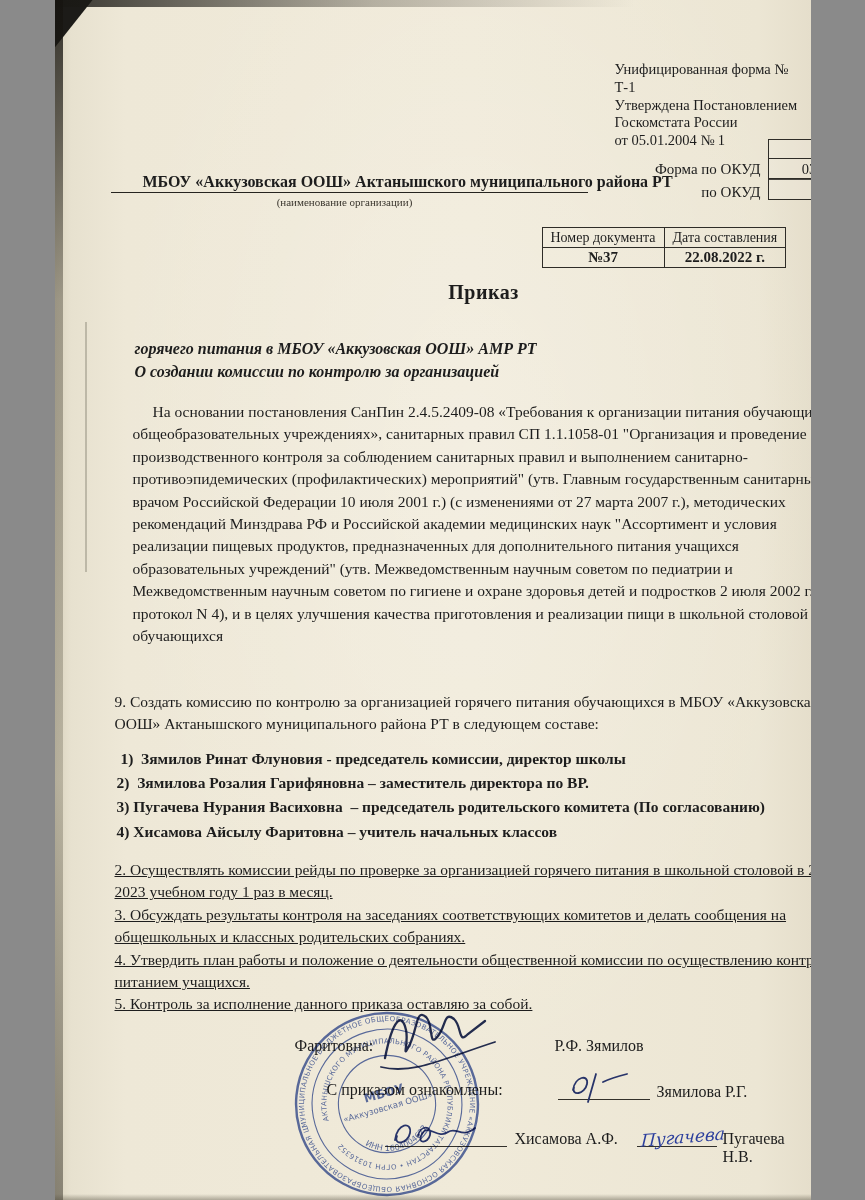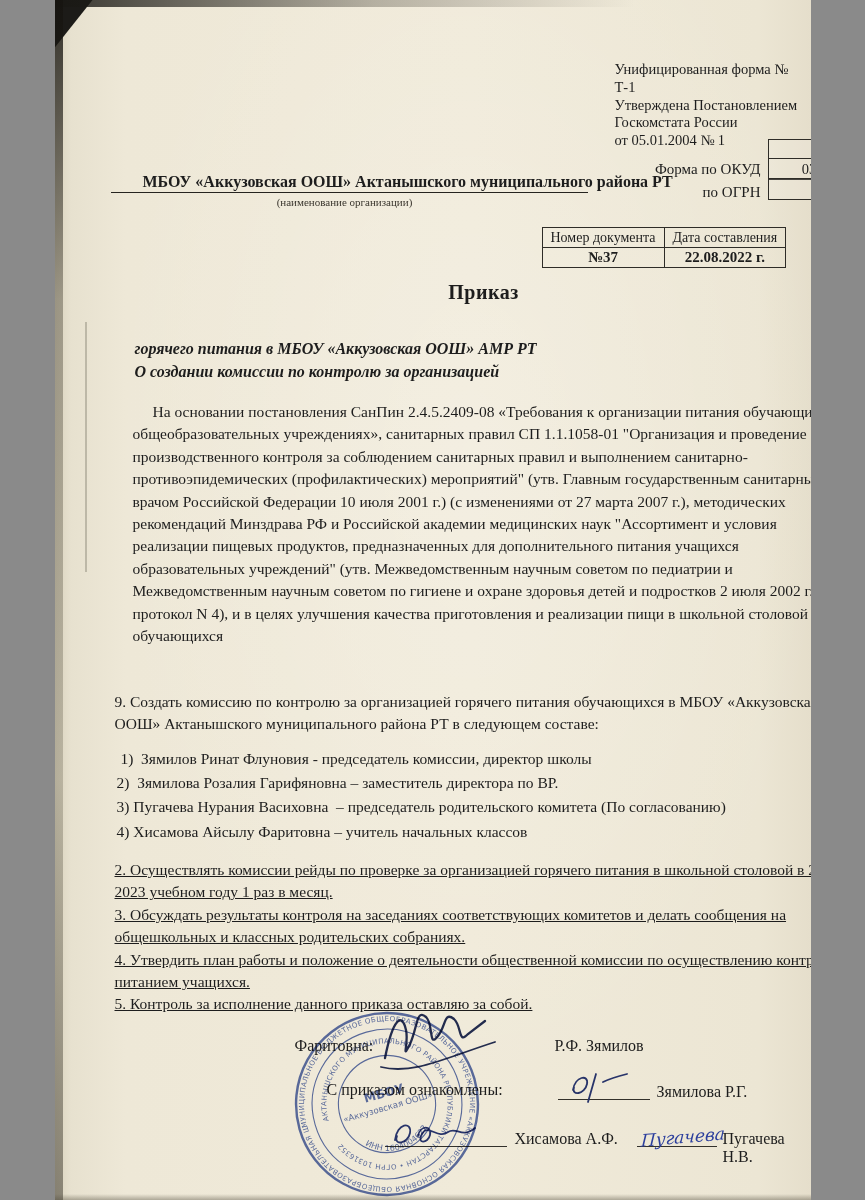--- a/index.html
+++ b/index.html
@@ -40,21 +40,21 @@
   .doc-table td { border:1.4px solid #2e2c27; text-align:center; font-size:14px; padding:1px 8px; height:20px; }
   .doc-table tr.vals td { font-weight:bold; font-size:15px; }
 
   
   .title { position:absolute; left:0; top:281px; width:858px; text-align:center; font-size:20px; font-weight:bold; letter-spacing:.5px; }
   .subject { position:absolute; left:80px; top:337px; font-size:16px; font-weight:bold; font-style:italic; line-height:23px; }
   .preamble { position:absolute; left:78px; top:401px; width:717px; font-size:15.5px; line-height:22.4px; text-indent:20px; text-align:left; }
   .order-heading { position:absolute; left:0; top:646px; width:858px; text-align:center; font-size:19px; font-weight:bold; letter-spacing:.6px; }
   .item1 { position:absolute; left:60px; top:691px; width:750px; font-size:15.5px; line-height:22.4px; }
   .members { position:absolute; left:62px; top:747px; width:750px; font-size:15.5px; line-height:24.2px; }
-  .member-line { white-space:pre-wrap; }
+  .member-line { white-space:pre-wrap;font-weight:bold; }
   .items { position:absolute; left:60px; top:859px; width:753px; font-size:15.5px; line-height:22.4px; }
   .items p { margin:0;text-decoration:underline; }
 
   
   .sig-label { position:absolute; font-size:16px; }
   .dir-label { left:240px; top:1037px; }
   .dir-name  { left:500px; top:1037px; }
   .ack-label { left:272px; top:1081px; }
   .ack1-name { left:602px; top:1083px; }
   .ack2-name { left:460px; top:1130px; }
@@ -89,21 +89,21 @@
   <div class="faint-line-left"></div>
 
   <div class="form-ref">
     <div>Унифицированная форма № Т-1</div>
     <div>Утверждена Постановлением</div>
     <div>Госкомстата России</div>
     <div>от 05.01.2004 № 1</div>
   </div>
 
   <div class="okud-label">Форма по ОКУД</div>
-  <div class="okpo-label">по ОГРН</div>
+  <div class="okpo-label">по ОКУД</div>
   <div class="code-box">
     <div class="code-cell code-head">Код</div>
     <div class="code-cell code-val">0301001</div>
     <div class="code-cell code-val"></div>
   </div>
 
   <div class="org-underline"></div>
   <div class="org-name">МБОУ «Аккузовская ООШ» Актанышского муниципального района РТ</div>
   <div class="org-caption">(наименование организации)</div>
 

